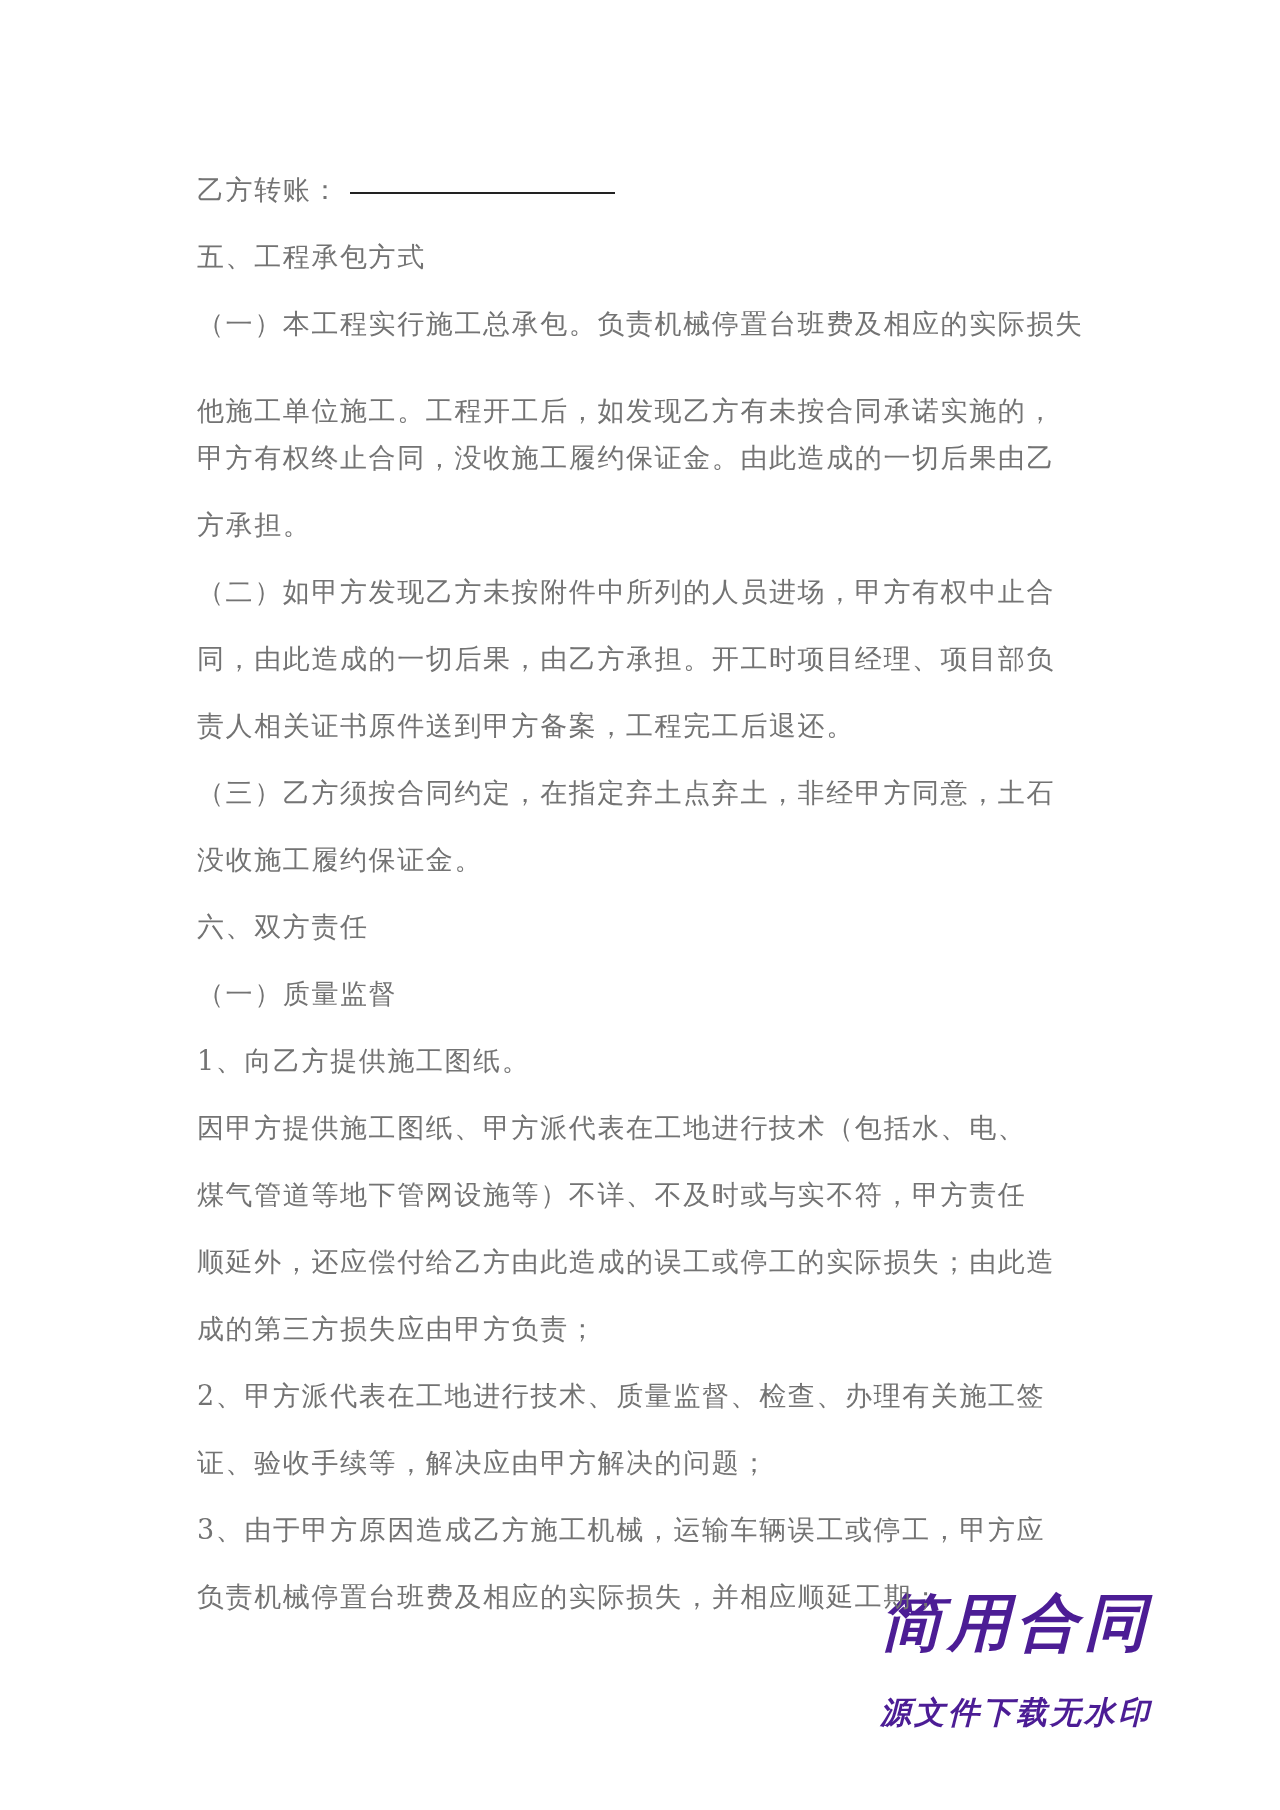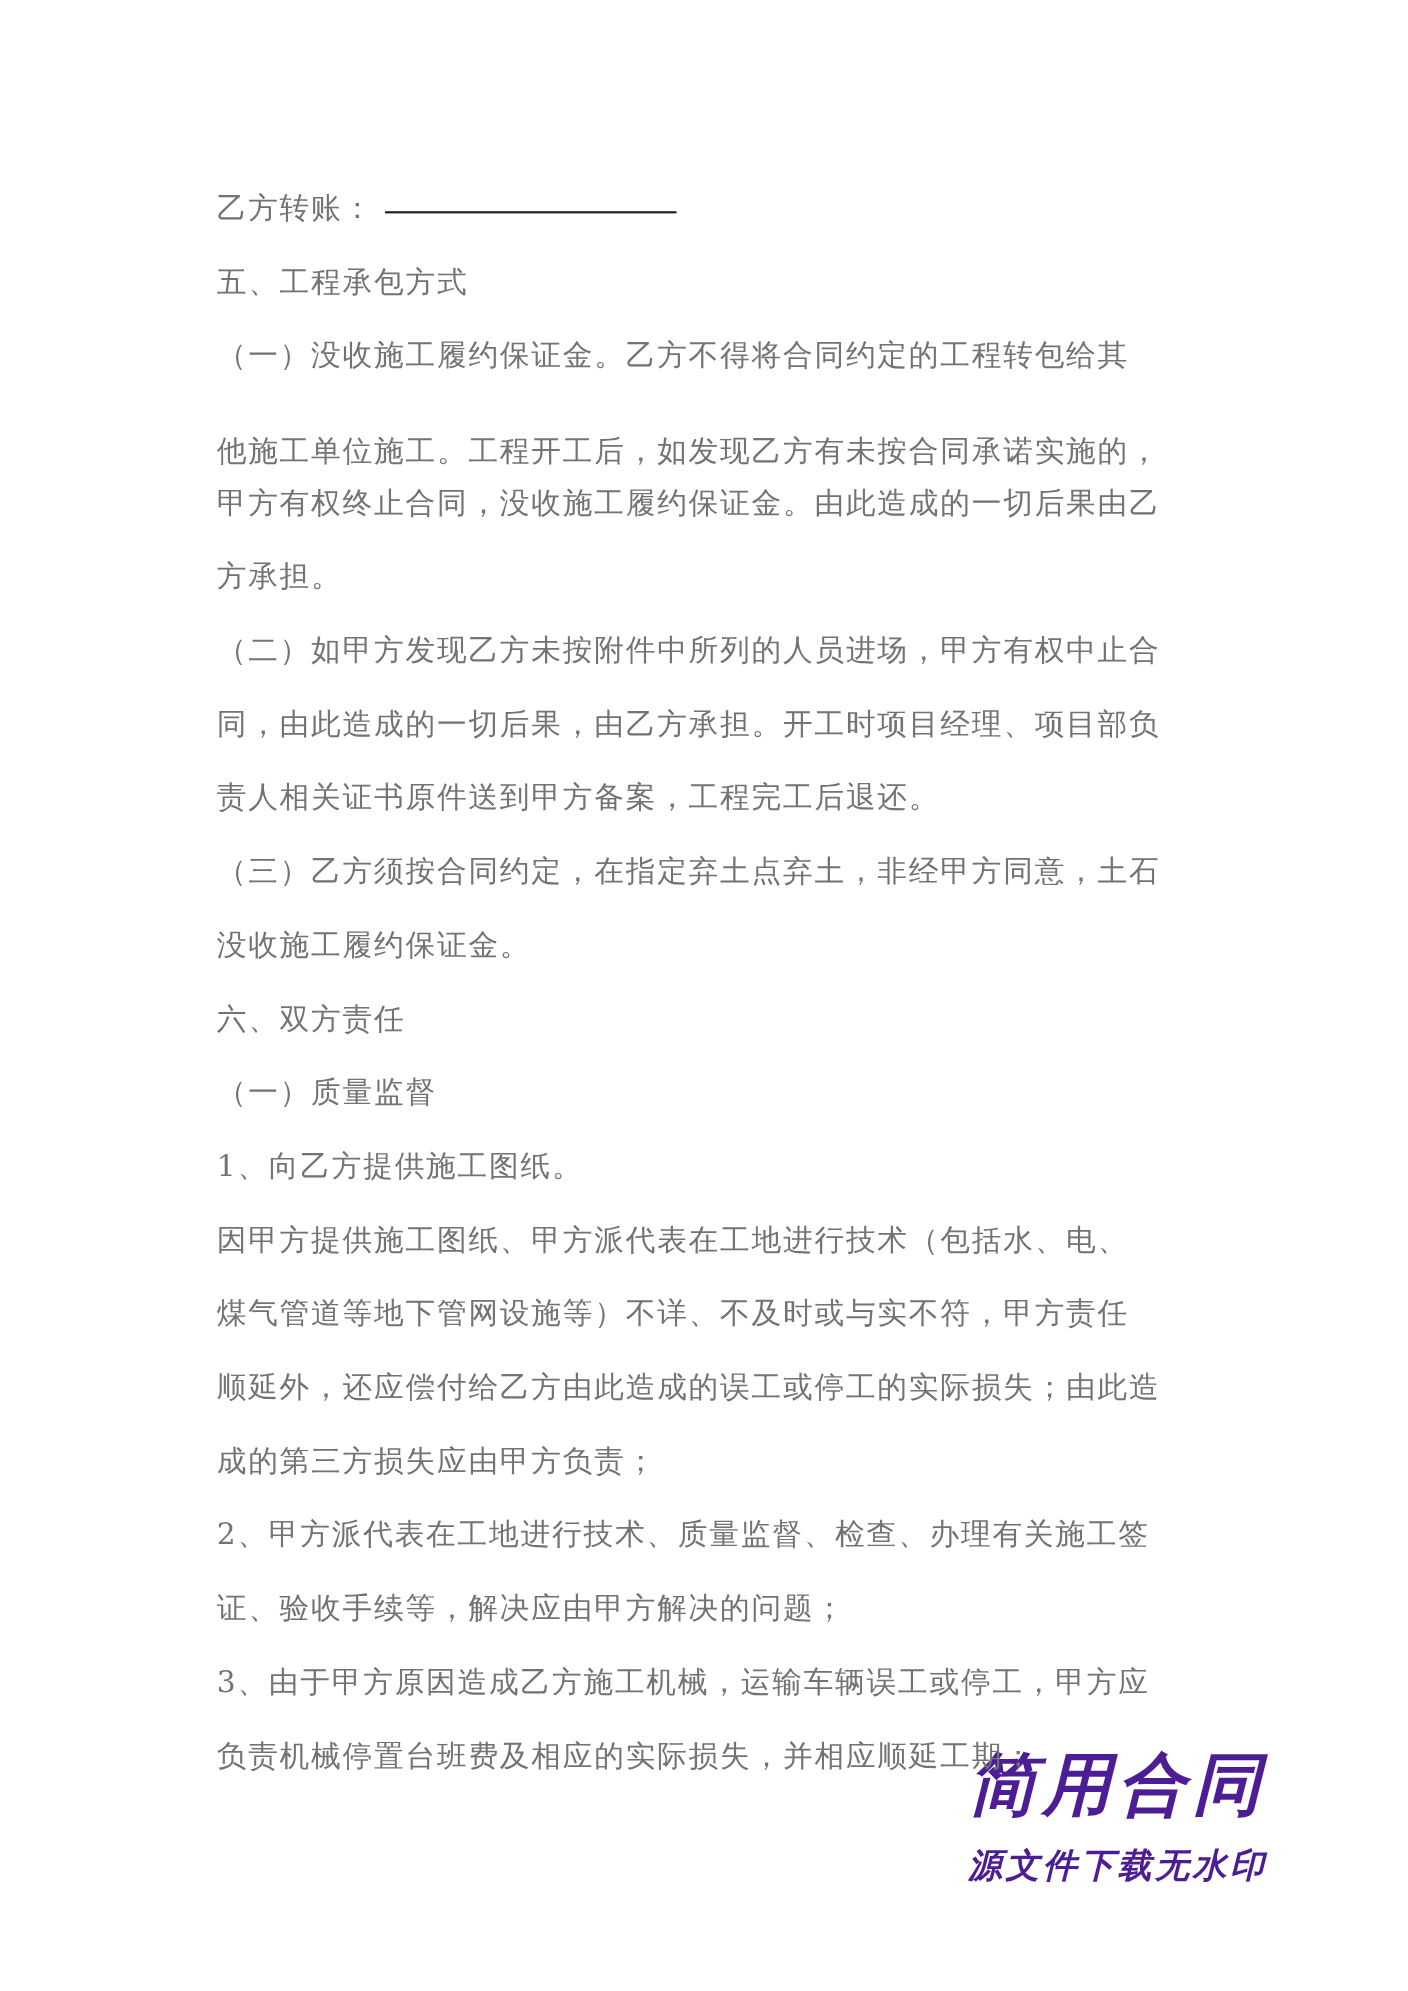--- a/index.html
+++ b/index.html
@@ -56,40 +56,40 @@
     .wm-main {
       font-size: 62px;
       line-height: 66px;
       letter-spacing: 6px;
       white-space: nowrap;
     }
     .wm-sub {
       font-size: 31px;
       line-height: 40px;
       letter-spacing: 3px;
-      margin-top: 20px;
+      margin-top: 36px;
       white-space: nowrap;
     }
     .content { position: relative; z-index: 1; }
   </style>
 </head>
 <body>
 
 <div class="page">
   <div class="watermark">
     <div class="wm-main">简用合同</div>
     <div class="wm-sub">源文件下载无水印</div>
   </div>
 
   <div class="content">
     <div class="line" style="top:170px">
       <span>乙方转账：</span><span class="blank"></span>
     </div>
     <div class="line" style="top:237px">五、工程承包方式</div>
-    <div class="line" style="top:304px">（一）没收施工履约保证金。乙方不得将合同约定的工程转包给其</div>
+    <div class="line" style="top:304px">（一）本工程实行施工总承包。负责机械停置台班费及相应的实际损失</div>
     <div class="line" style="top:391px">他施工单位施工。工程开工后，如发现乙方有未按合同承诺实施的，</div>
     <div class="line" style="top:438px">甲方有权终止合同，没收施工履约保证金。由此造成的一切后果由乙</div>
     <div class="line" style="top:505px">方承担。</div>
     <div class="line" style="top:572px">（二）如甲方发现乙方未按附件中所列的人员进场，甲方有权中止合</div>
     <div class="line" style="top:639px">同，由此造成的一切后果，由乙方承担。开工时项目经理、项目部负</div>
     <div class="line" style="top:706px">责人相关证书原件送到甲方备案，工程完工后退还。</div>
     <div class="line" style="top:773px">（三）乙方须按合同约定，在指定弃土点弃土，非经甲方同意，土石</div>
     <div class="line" style="top:840px">没收施工履约保证金。</div>
     <div class="line" style="top:907px">六、双方责任</div>
     <div class="line" style="top:974px">（一）质量监督</div>

